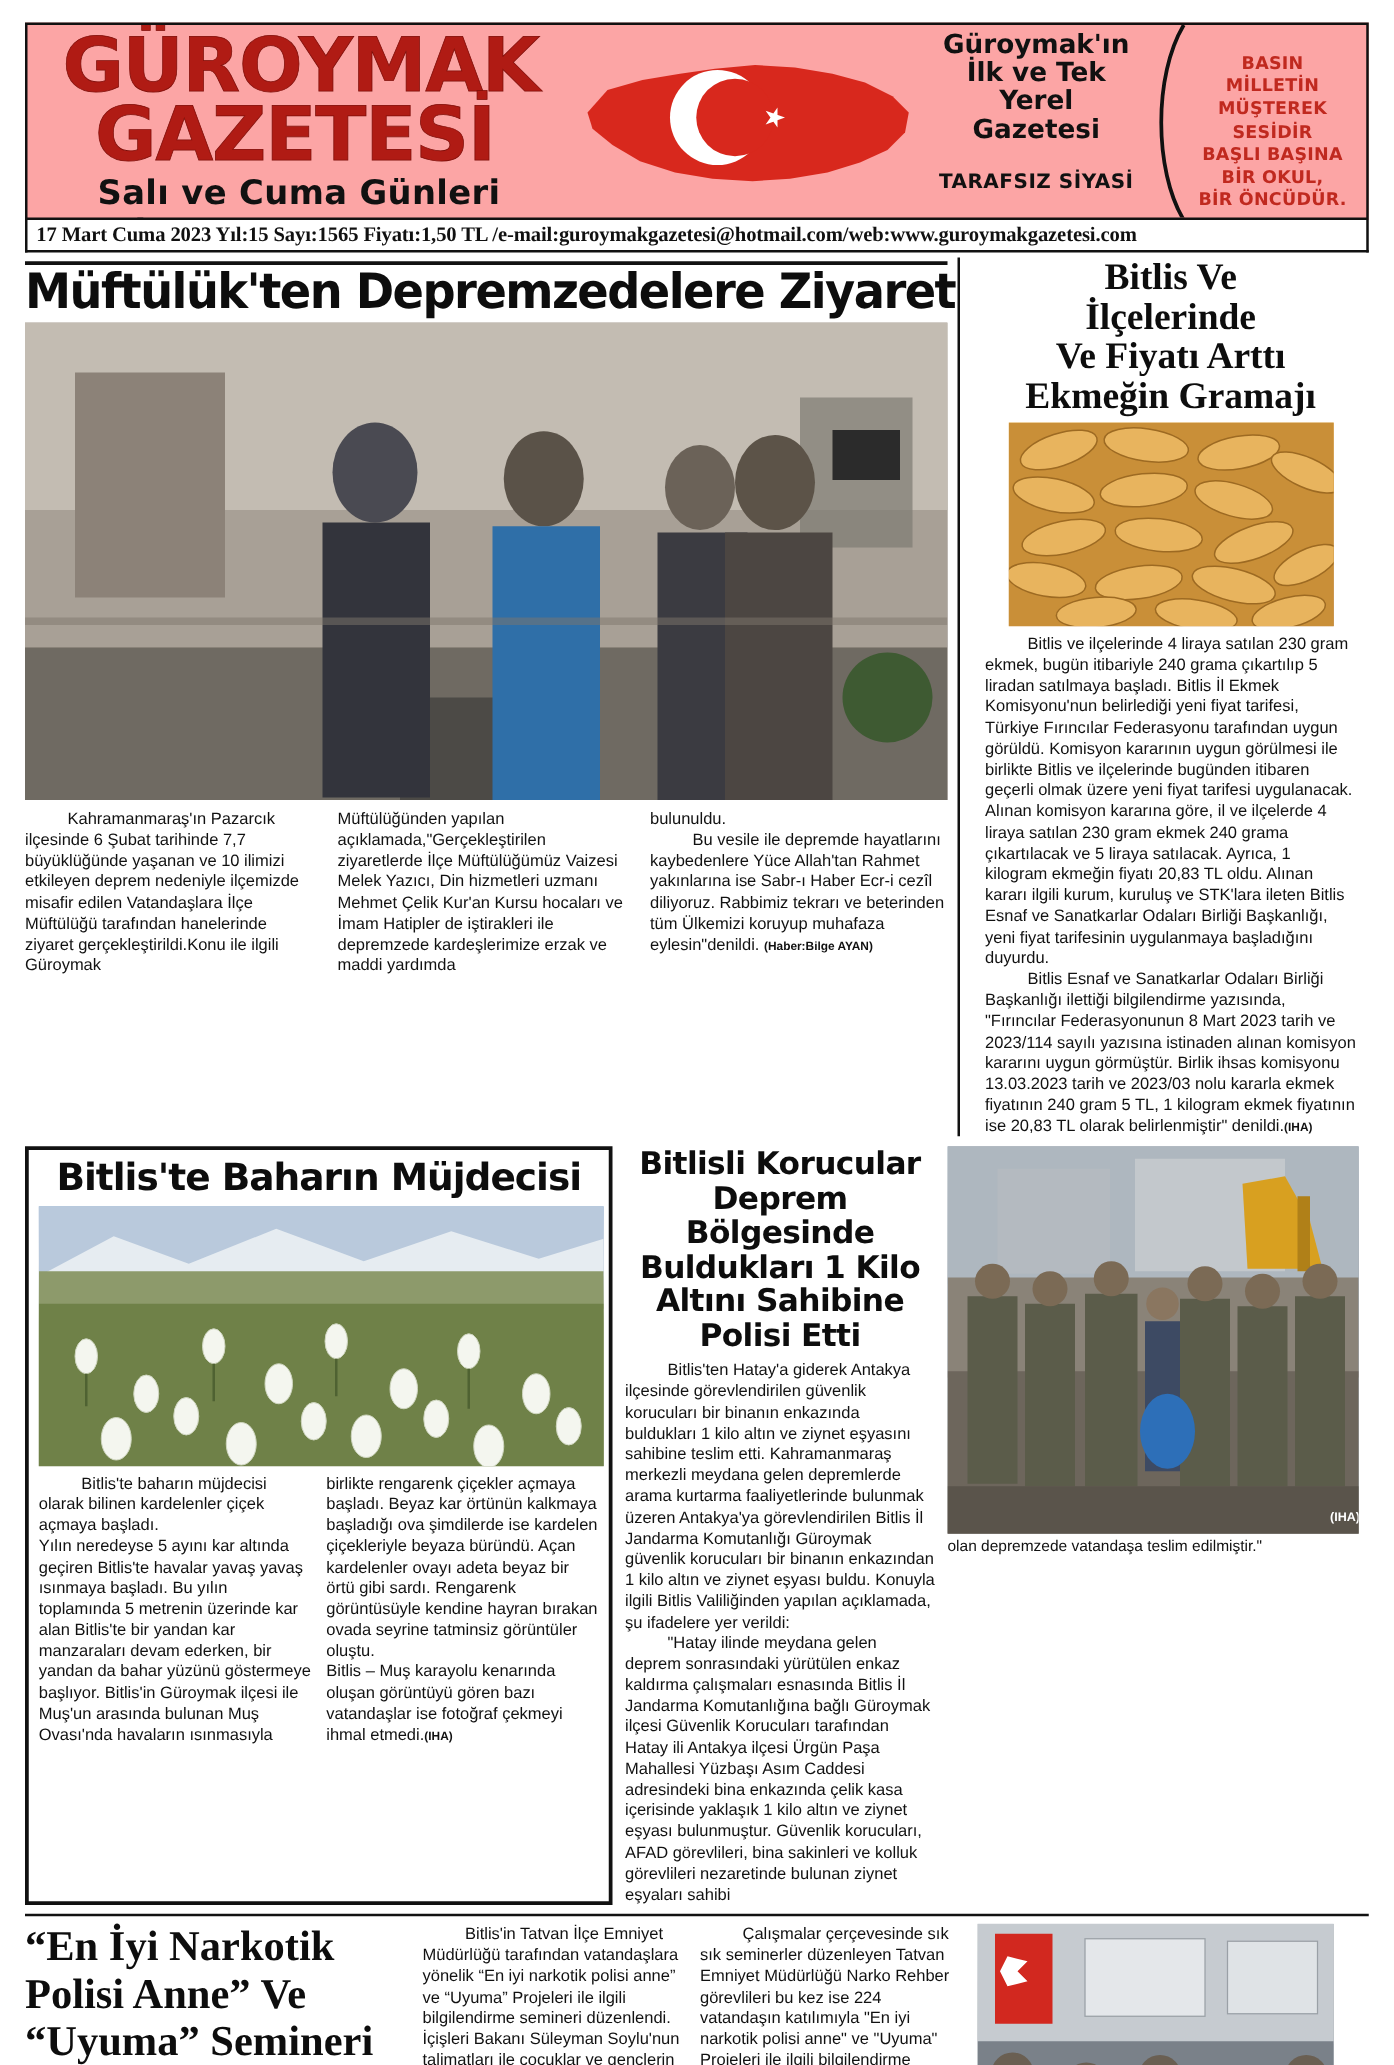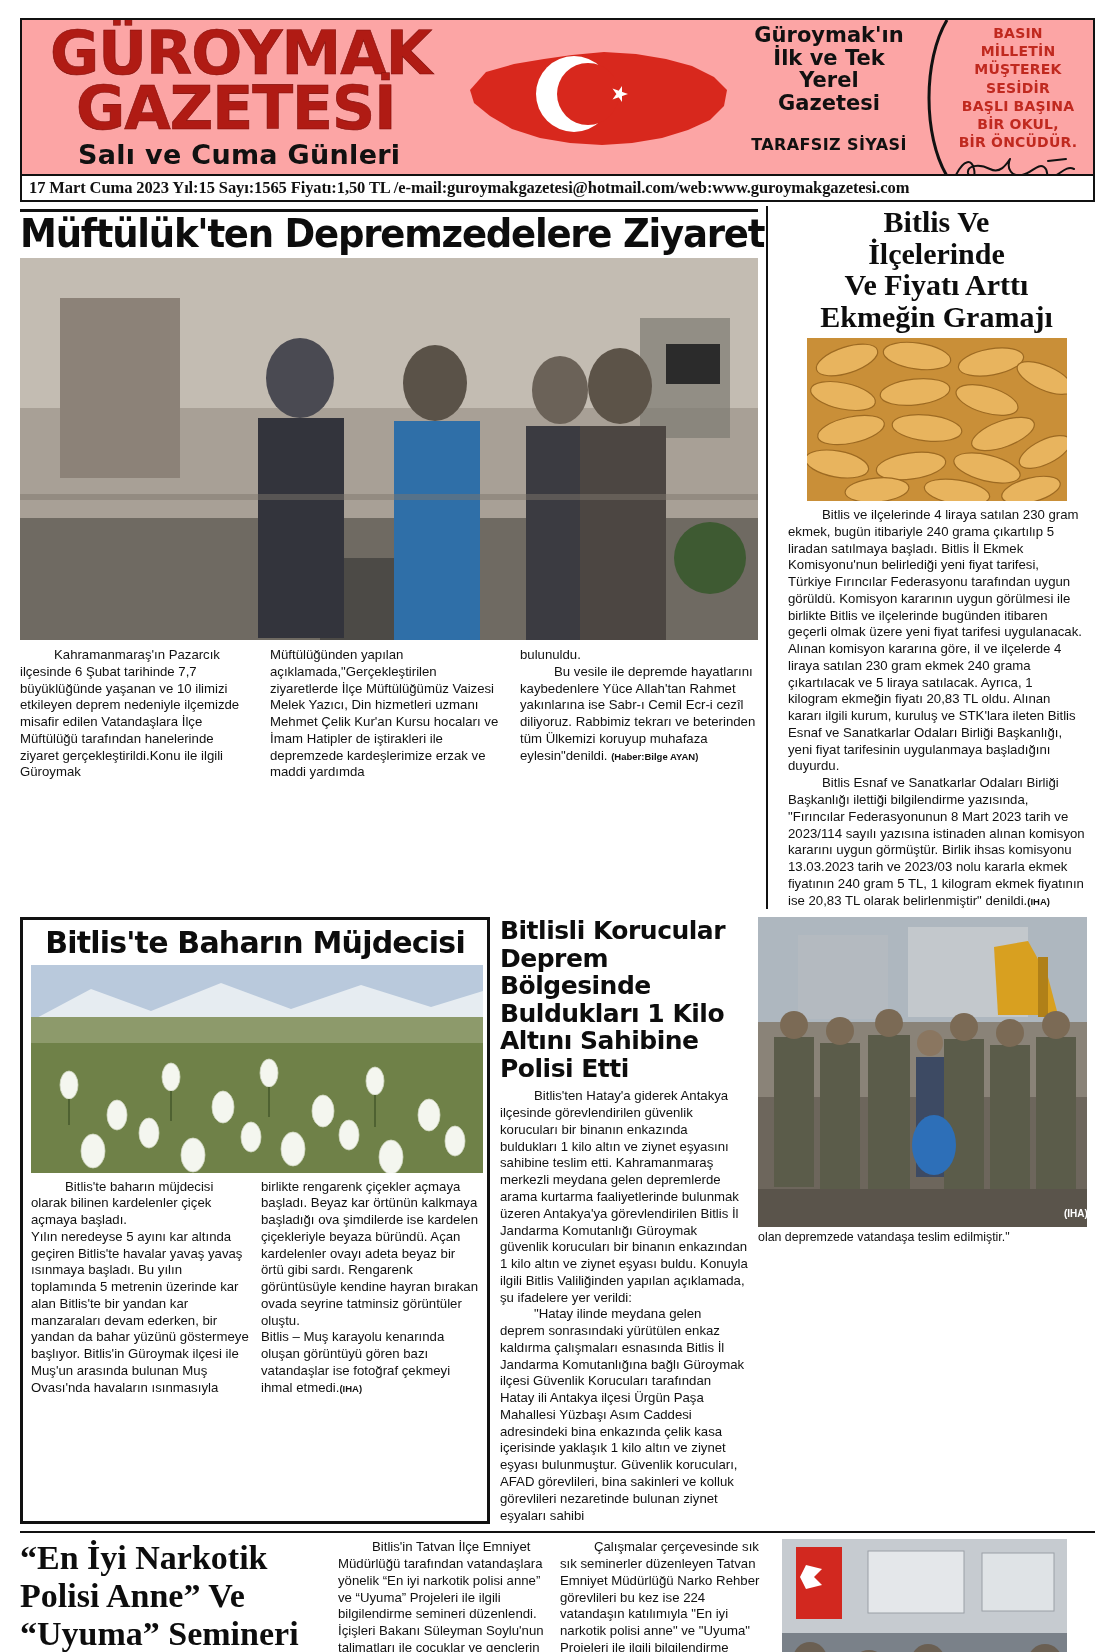--- a/index.html
+++ b/index.html
@@ -93,21 +93,21 @@
     position: absolute;
     left: 893px;
     top: 0;
     width: 40px;
     height: 156px;
     z-index: 2;
   }
   .mh-quote {
     position: absolute;
     left: 920px;
-    top: 4px;
+    top: 22px;
     width: 152px;
     text-align: center;
     z-index: 3;
   }
   .mh-quote .q {
     font-family: "DejaVu Sans", sans-serif;
     font-weight: bold;
     font-size: 14px;
     color: #c0291f;
     line-height: 1.30;
@@ -200,21 +200,21 @@
   }
   .flower-photo { width: 452px; height: 208px; margin-top: 6px; }
   .cols2 { display: flex; gap: 12px; margin-top: 6px; }
   .cols2 > div { width: 220px; }
 
   .hl-mid {
     font-family: "DejaVu Sans", sans-serif;
     font-weight: bold;
     font-size: 25px;
     line-height: 1.1;
-    text-align: left;
+    text-align: center;
     color: #0d0d0d;
     letter-spacing: -0.5px;
   }
   .soldier-photo { width: 329px; height: 310px; }
   .cap-line {
     font-family: "Liberation Sans", sans-serif;
     font-size: 12.4px;
     color: #111;
     margin-top: 3px;
     line-height: 1.2;
@@ -330,21 +330,21 @@
 
       <div class="cols3">
         <div class="body-txt">
           <p>Kahramanmaraş'ın Pazarcık ilçesinde 6 Şubat tarihinde 7,7 büyüklüğünde yaşanan ve 10 ilimizi etkileyen deprem nedeniyle ilçemizde misafir edilen Vatandaşlara İlçe Müftülüğü tarafından hanelerinde ziyaret gerçekleştirildi.Konu ile ilgili Güroymak</p>
         </div>
         <div class="body-txt">
           <p class="noind">Müftülüğünden yapılan açıklamada,"Gerçekleştirilen ziyaretlerde İlçe Müftülüğümüz Vaizesi Melek Yazıcı, Din hizmetleri uzmanı Mehmet Çelik Kur'an Kursu hocaları ve İmam Hatipler de iştirakleri ile depremzede kardeşlerimize erzak ve maddi yardımda</p>
         </div>
         <div class="body-txt">
           <p class="noind">bulunuldu.</p>
-          <p><span>Bu vesile ile depremde hayatlarını kaybedenlere Yüce Allah'tan Rahmet yakınlarına ise Sabr-ı Cemil Ecr-i cezîl diliyoruz. Rabbimiz tekrarı ve beterinden tüm Ülkemizi koruyup muhafaza eylesin"denildi.</span> <span class="ihatag">(Haber:Bilge AYAN)</span></p>
+          <p><span>Bu vesile ile depremde hayatlarını kaybedenlere Yüce Allah'tan Rahmet yakınlarına ise Sabr-ı Haber Ecr-i cezîl diliyoruz. Rabbimiz tekrarı ve beterinden tüm Ülkemizi koruyup muhafaza eylesin"denildi.</span> <span class="ihatag">(Haber:Bilge AYAN)</span></p>
         </div>
       </div>
     </div>
 
     <div class="main-right vline" style="padding-left:20px">
       <div class="hl-serif">Bitlis Ve</div>
       <div class="hl-serif">İlçelerinde</div>
       <div class="hl-serif">Ve Fiyatı Arttı</div>
       <div class="hl-serif">Ekmeğin Gramajı</div>
 

